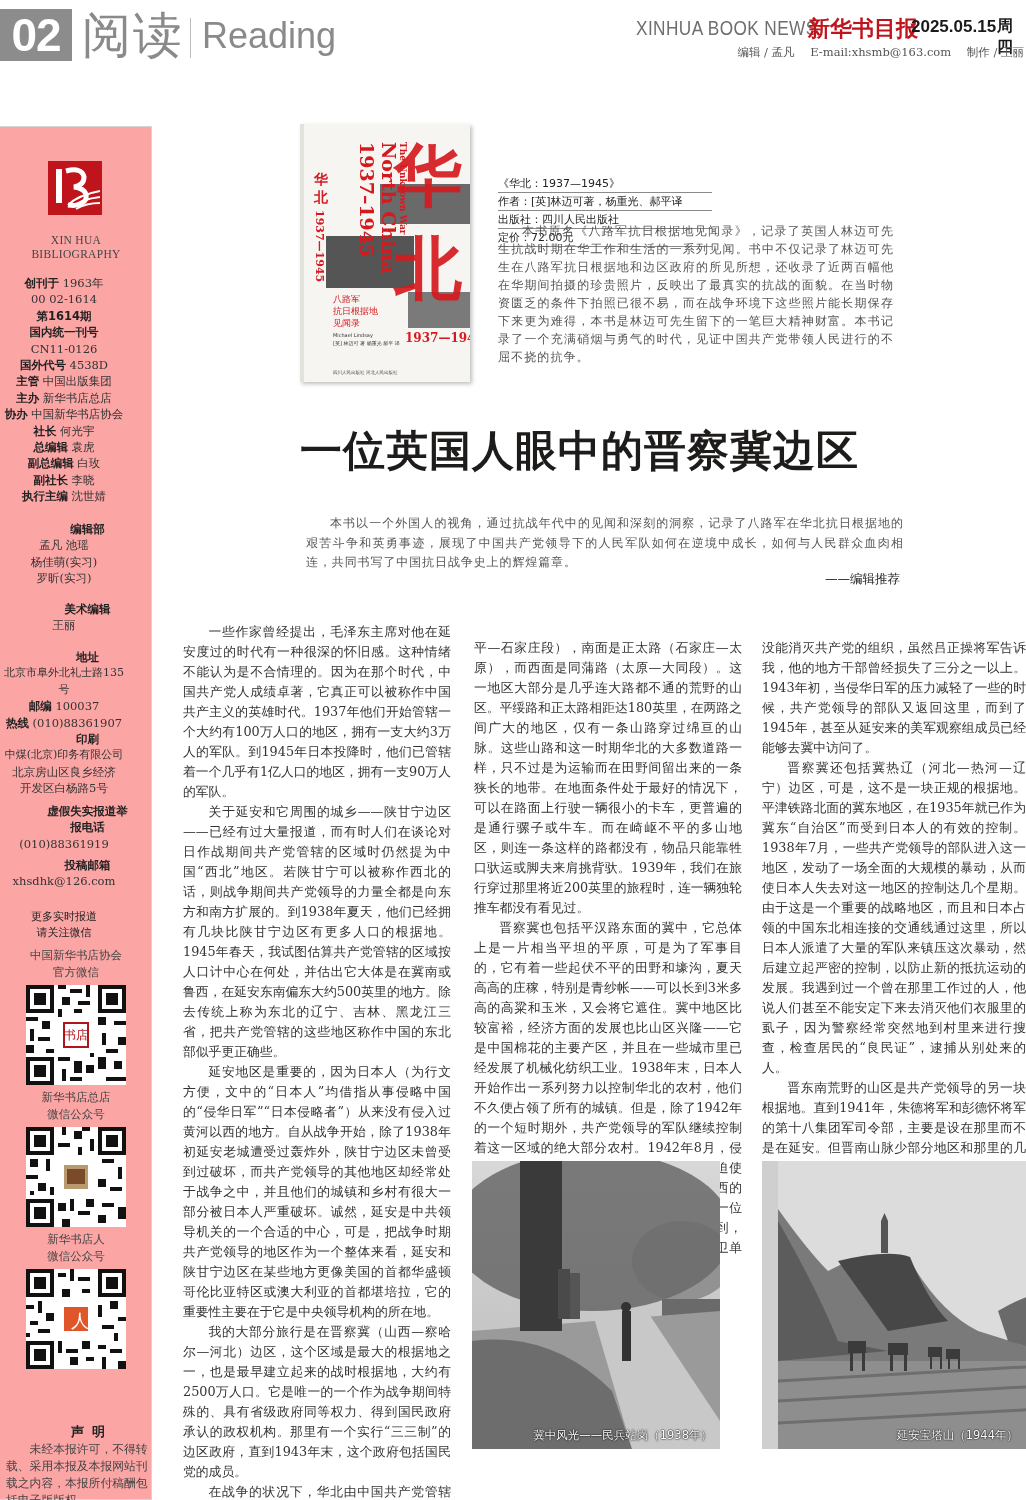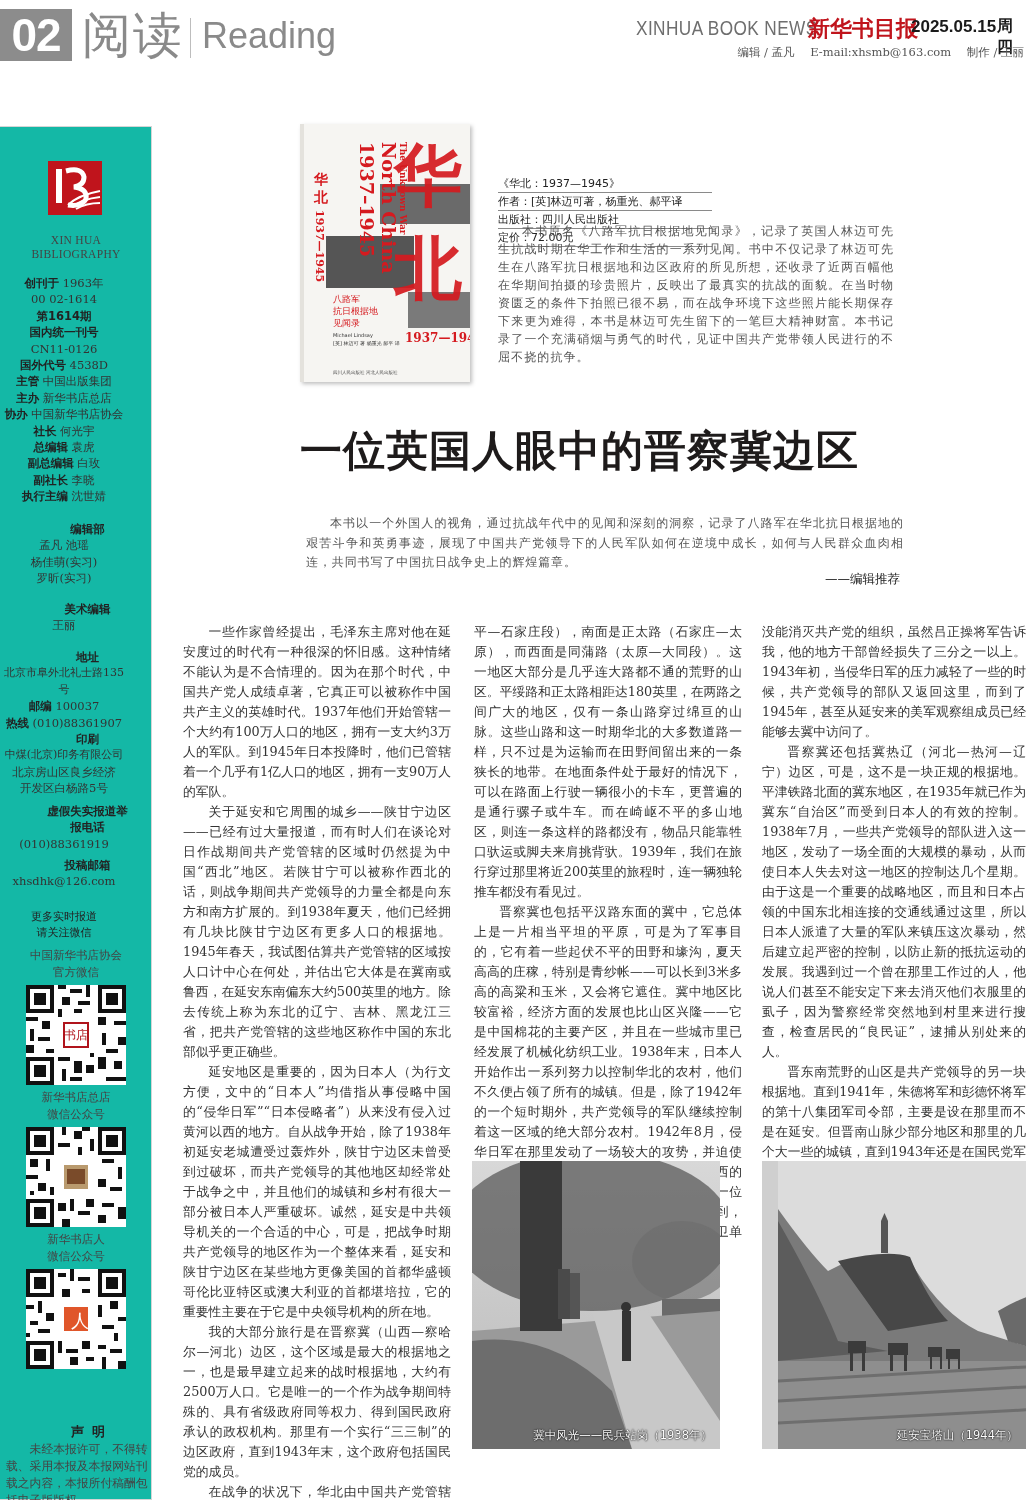--- a/index.html
+++ b/index.html
@@ -14,21 +14,21 @@
   .section-sep { position: absolute; left: 190px; top: 18px; width: 1px; height: 40px; background: #bdbdbd; }
   .section-en { position: absolute; left: 202px; top: 12px; font-family: "Liberation Sans", sans-serif; font-size: 36px; color: #8a8a8a; line-height: 48px; }
   .brand-en { position: absolute; left: 636px; top: 16px; font-family: "Liberation Sans", sans-serif; font-size: 21px; color: #6e6e6e; transform: scaleX(0.82); transform-origin: left; letter-spacing: 0.5px; }
   .brand-cn { position: absolute; left: 808px; top: 14px; font-family: "DejaVu Serif", serif; font-weight: bold; font-size: 22px; color: #c0141c; }
   .issue-date { position: absolute; left: 911px; top: 17px; font-family: "Liberation Sans", sans-serif; font-weight: bold; font-size: 17px; color: #1a1a1a; }
   .weekday { position: absolute; left: 997px; top: 16px; font-family: "DejaVu Sans", sans-serif; font-weight: bold; font-size: 16px; color: #1a1a1a; }
   .credits { position: absolute; right: 2px; top: 45px; font-size: 11.5px; color: #555; white-space: nowrap; }
   .credits span { margin-left: 12px; }
 
   
-  .sidebar { position: absolute; left: 0; top: 126px; width: 152px; height: 1374px; border: 1px solid #d5d5d5; border-left: none; background: #14b8a6; text-align: center; }
+  .sidebar { position: absolute; left: 0; top: 126px; width: 152px; height: 1374px; border: 1px solid #d5d5d5; border-left: none; background: #fca5a5; text-align: center; }
   .logo-wrap { position: absolute; left: 48px; top: 34px; width: 54px; height: 54px; }
   .logo-en { position: absolute; left: 0; top: 106px; width: 152px; font-family: "Liberation Serif", serif; font-size: 11.5px; color: #444; line-height: 14px; letter-spacing: 0.3px; }
   .info-block { position: absolute; left: 0; width: 128px; font-size: 11.5px; line-height: 16.4px; color: #222; }
   .info-block .lbl { font-family: "DejaVu Sans", sans-serif; font-weight: bold; }
   .info-block .val { font-family: "DejaVu Serif", serif; color: #333; }
   .info-block .head { font-family: "DejaVu Sans", sans-serif; font-weight: bold; display: block; margin-left: 47px; }
   .qr { position: absolute; left: 26px; width: 100px; height: 100px; }
   .qr-label { position: absolute; left: 0; width: 152px; font-family: "DejaVu Sans", sans-serif; font-size: 11.5px; line-height: 17px; color: #444; }
   .notice-title { position: absolute; left: 0; top: 1296px; width: 184px; font-family: "DejaVu Sans", sans-serif; font-weight: bold; font-size: 13px; letter-spacing: 8px; color: #222; }
   .notice-body { position: absolute; left: 6px; top: 1314px; width: 142px; font-size: 11.8px; line-height: 17px; color: #444; text-align: left; text-indent: 2em; }
@@ -41,21 +41,21 @@
 
   
   .headline { position: absolute; left: 300px; top: 423px; width: 620px; font-family: "DejaVu Sans", sans-serif; font-size: 42px; color: #1e1b1b; letter-spacing: 1px; white-space: nowrap; }
 
   .editor-note { position: absolute; left: 306px; top: 514px; width: 598px; font-size: 12px; line-height: 19.5px; color: #555; text-indent: 2em; text-align: justify; letter-spacing: 0.9px; }
   .editor-sign { position: absolute; right: 126px; top: 571px; font-family: "DejaVu Sans", sans-serif; font-size: 12.5px; color: #222; margin-left: 48px; }
 
   
   .col { position: absolute; top: 622px; font-size: 12.8px; line-height: 20px; color: #333; text-align: justify; }
   .col p { text-indent: 2em; }
-  .col p.cont { text-indent: 0; }
+  .col p.cont { text-indent: 0; margin-top: 16px; }
   .col1 { left: 183px; width: 268px; }
   .col2 { left: 474px; width: 268px; }
   .col3 { left: 762px; width: 264px; }
   .source { font-family: "DejaVu Sans", sans-serif; font-size: 12.5px; color: #222; margin-top: 28px; text-indent: 2em; }
 
   
   .photo { position: absolute; top: 1161px; height: 288px; overflow: hidden; background: #cfcfcf; }
   .photo1 { left: 472px; width: 248px; }
   .photo2 { left: 762px; width: 264px; padding-left: 16px; }
   .photo svg { display: block; }

